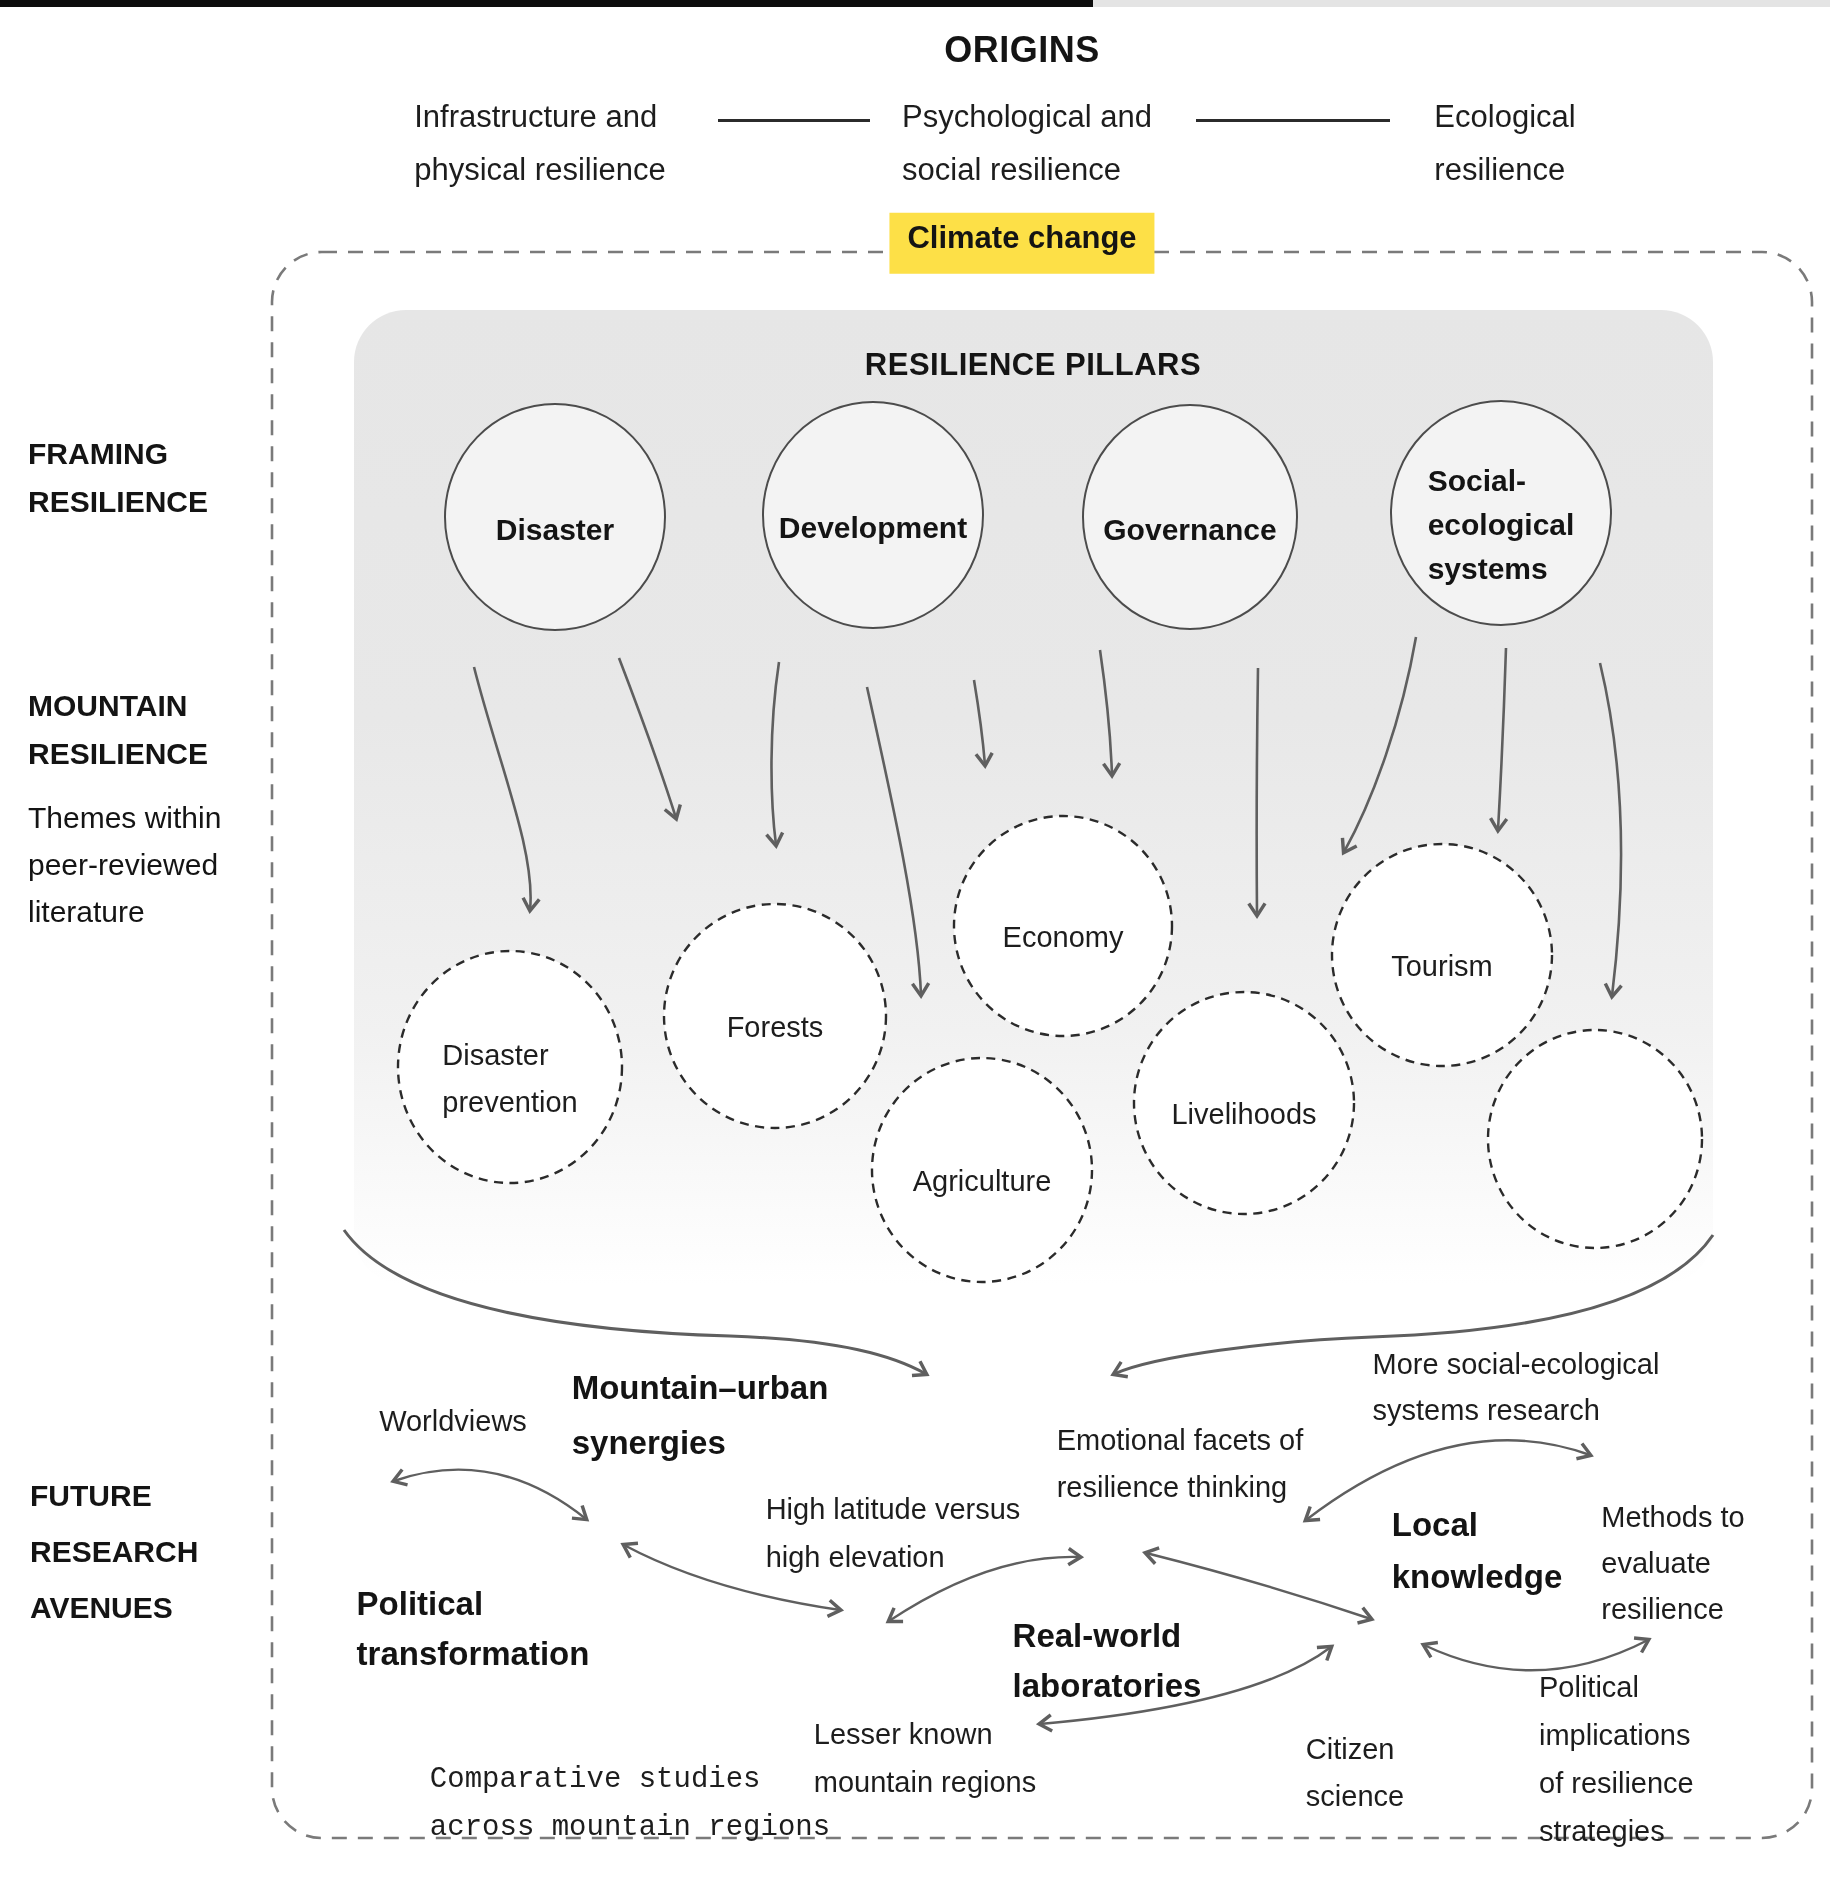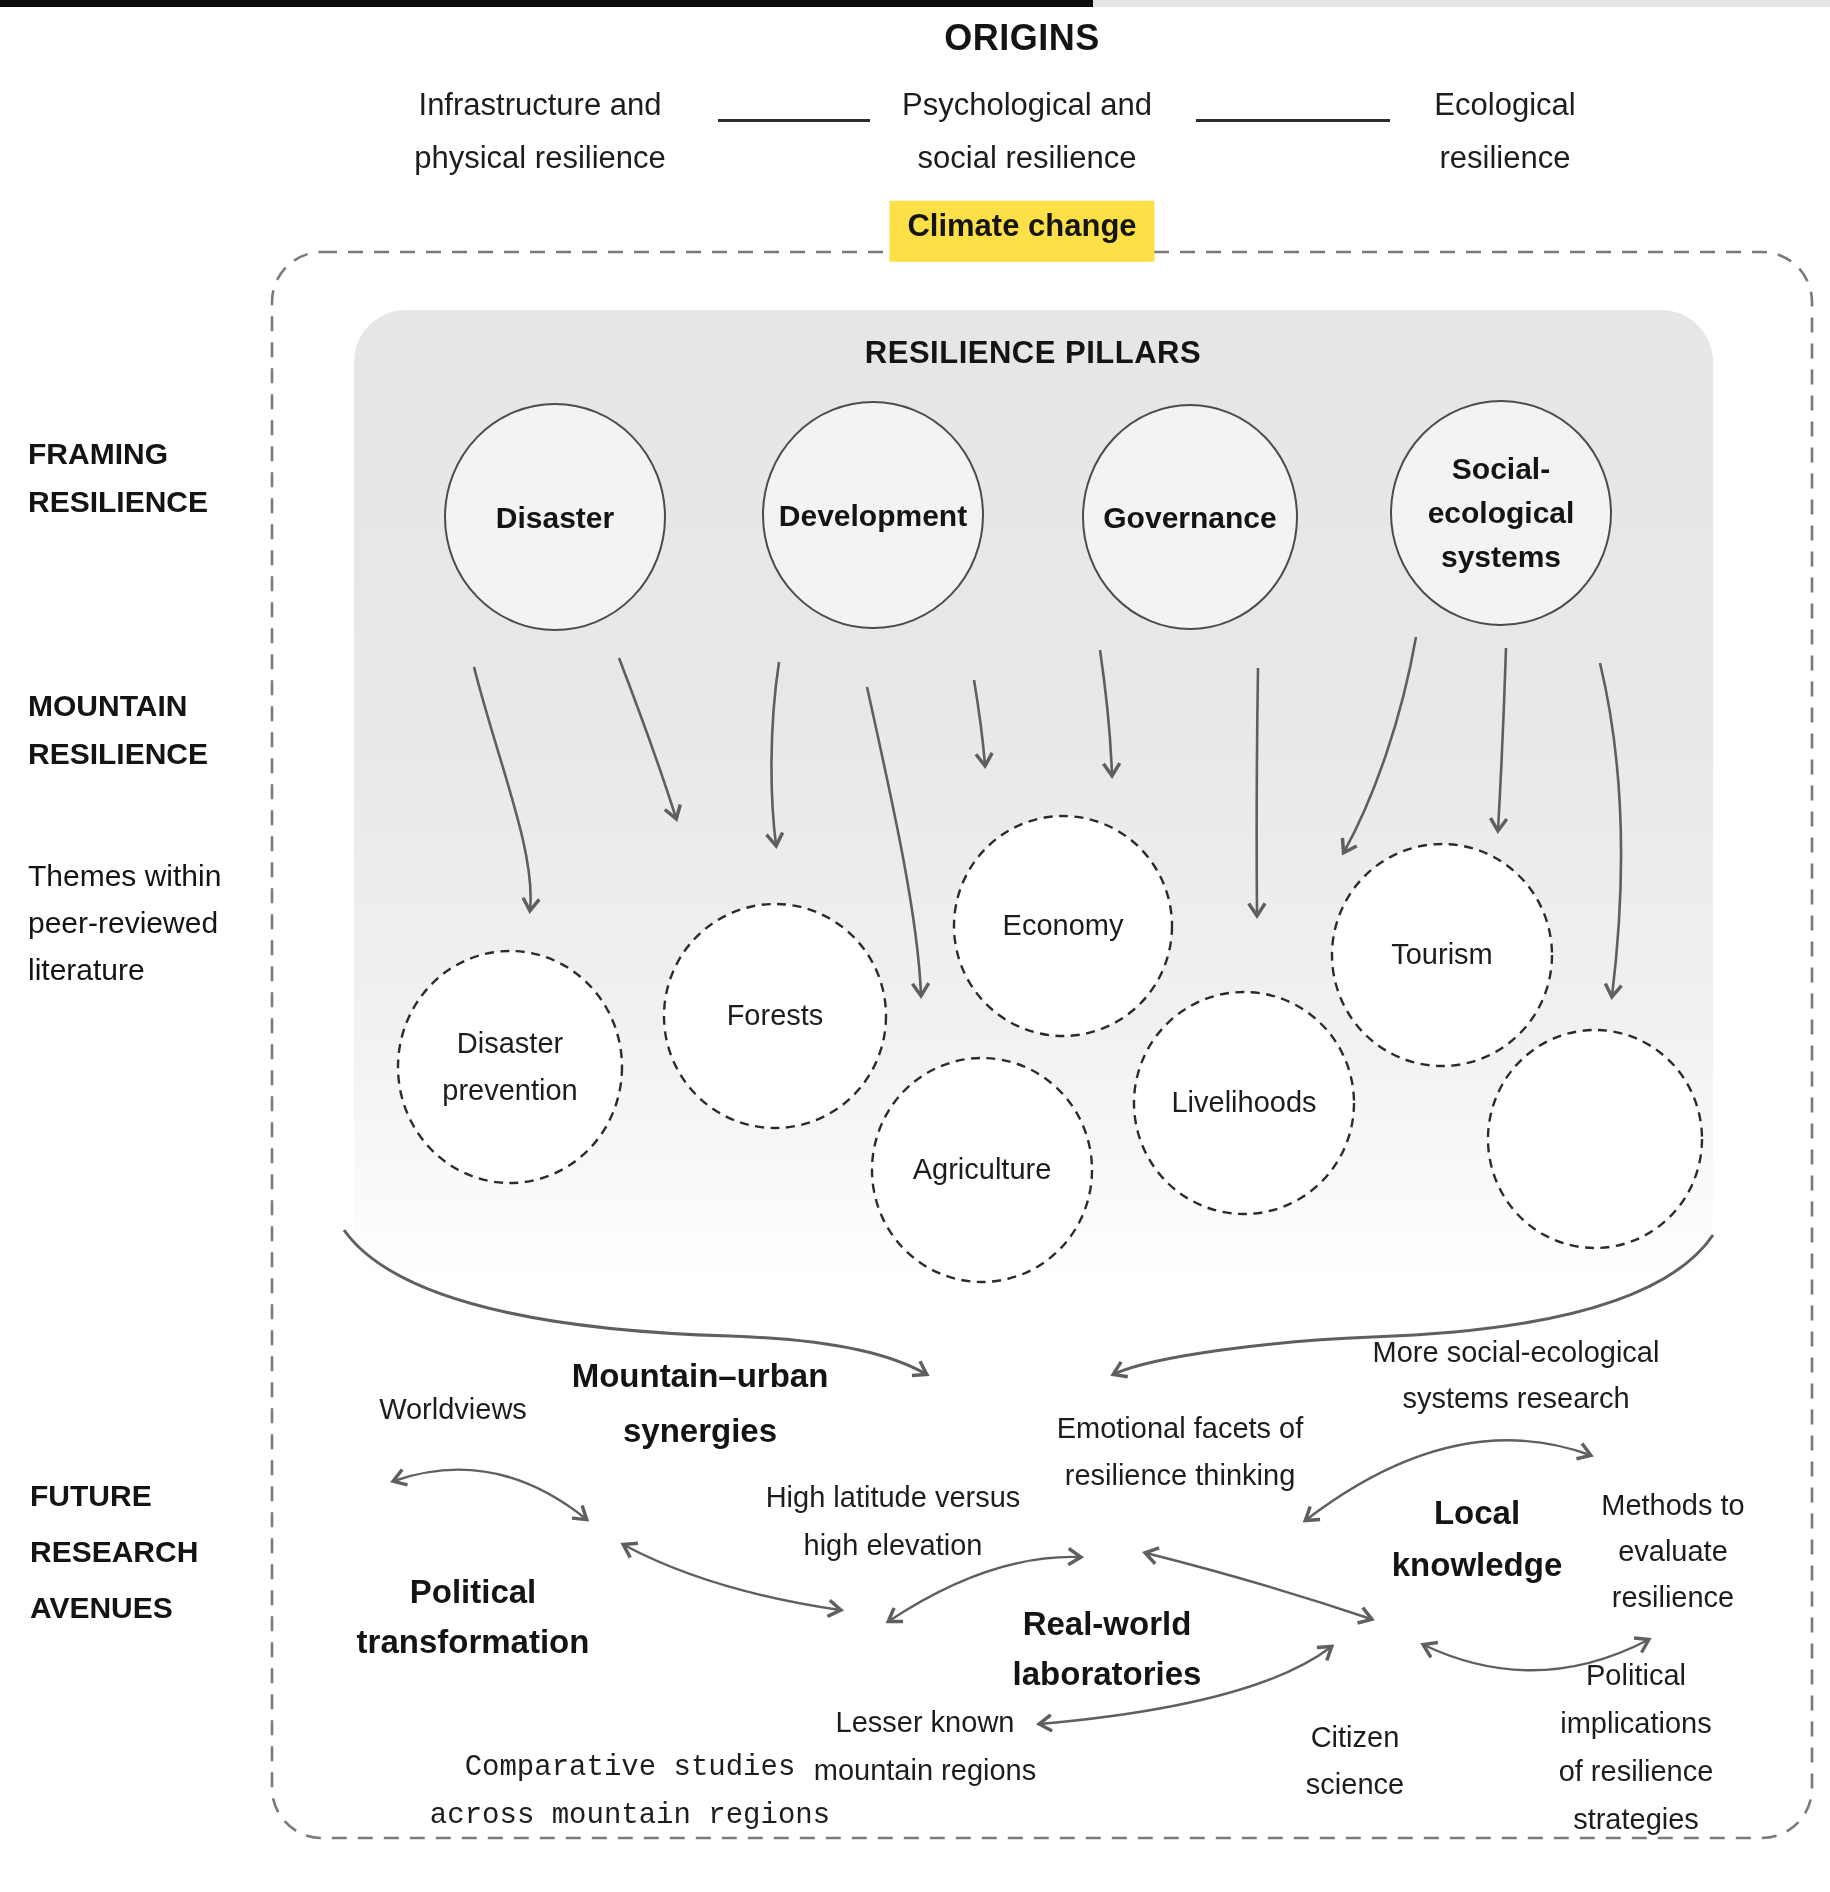--- a/index.html
+++ b/index.html
@@ -4,21 +4,21 @@
 <style>
   html,body{margin:0;padding:0;background:#ffffff;}
   .stage{
     position:relative;width:1830px;height:1892px;overflow:hidden;background:#ffffff;
     font-family:"Liberation Sans", sans-serif;color:#1d1d1d;
   }
   .abs{position:absolute;}
   
   .t{
     position:absolute;transform:translate(-50%,-50%);
-    text-align:center;white-space:pre-line;color:#1d1d1d;line-height:1.5;
+    text-align:left;white-space:pre-line;color:#1d1d1d;line-height:1.5;margin-top:12px;
   }
   
   .l{
     position:absolute;text-align:left;white-space:pre-line;color:#141414;
   }
   .b{font-weight:bold;color:#141414;}
   .sep{position:absolute;height:3px;background:#2b2b2b;}
   .pillars-box{
     position:absolute;left:354px;top:310px;width:1359px;height:975px;
     border-radius:52px;
@@ -99,21 +99,21 @@
 resilience</div>
   <div class="sep" style="left:718px;top:119px;width:152px;"></div>
   <div class="sep" style="left:1196px;top:119px;width:194px;"></div>
 
   <div class="t b climate" style="left:1022px;top:231px;font-size:31px;">Climate change</div>
 
   <div class="l b" style="left:28px;top:430px;font-size:30px;line-height:48px;">FRAMING
 RESILIENCE</div>
   <div class="l b" style="left:28px;top:682px;font-size:30px;line-height:48px;">MOUNTAIN
 RESILIENCE</div>
-  <div class="l" style="left:28px;top:852px;font-size:30px;line-height:47px;">Themes within
+  <div class="l" style="left:28px;top:794px;font-size:30px;line-height:47px;">Themes within
 peer-reviewed
 literature</div>
   <div class="l b" style="left:30px;top:1468px;font-size:30px;line-height:56px;">FUTURE
 RESEARCH
 AVENUES</div>
 
   <div class="t b" style="left:1033px;top:353px;font-size:31px;letter-spacing:0.5px;">RESILIENCE PILLARS</div>
   <div class="t b" style="left:555px;top:517px;font-size:30px;">Disaster</div>
   <div class="t b" style="left:873px;top:515px;font-size:30px;">Development</div>
   <div class="t b" style="left:1190px;top:517px;font-size:30px;">Governance</div>

